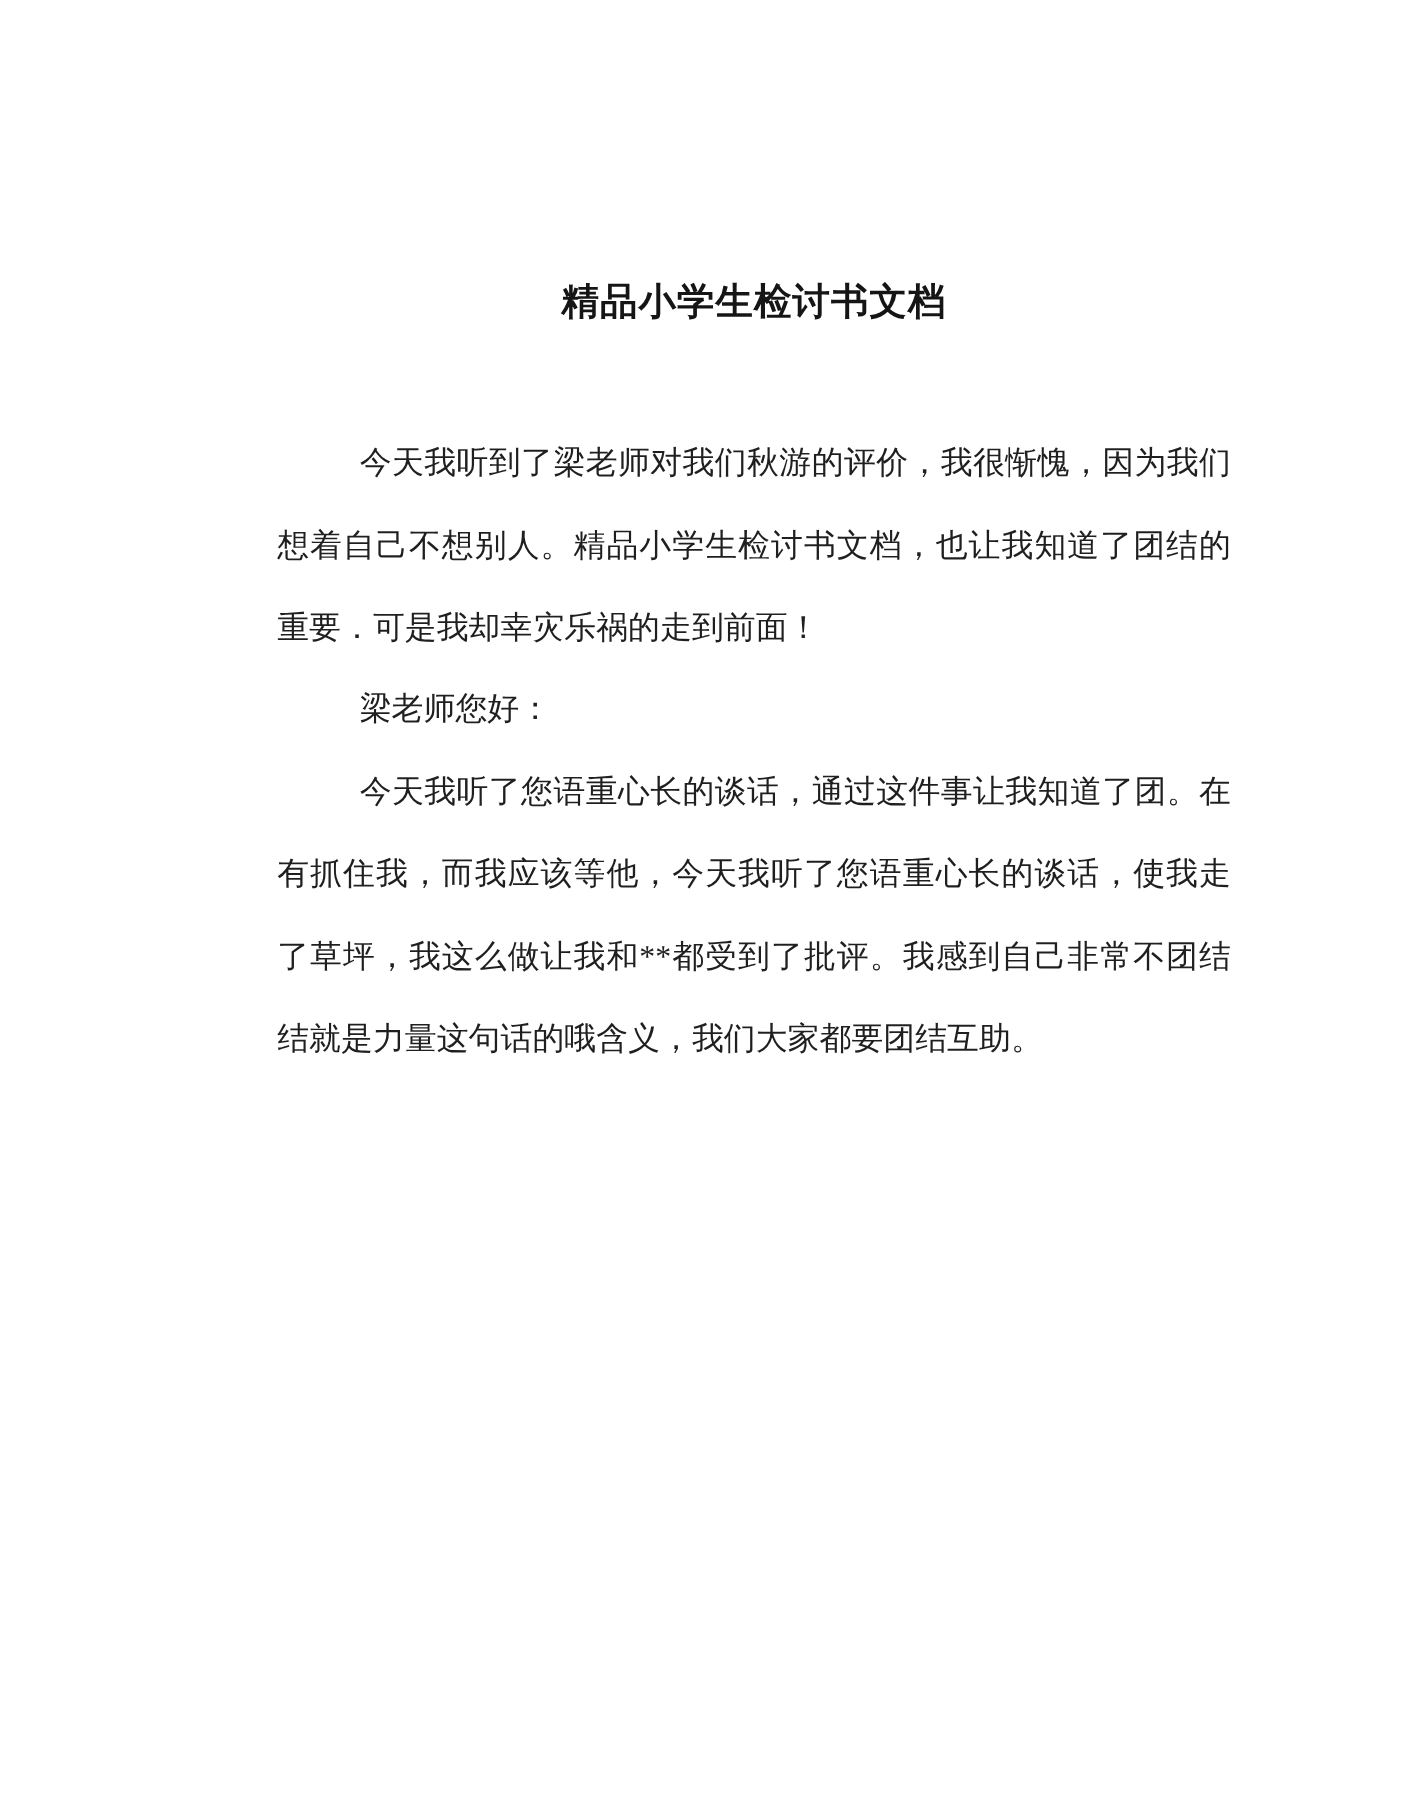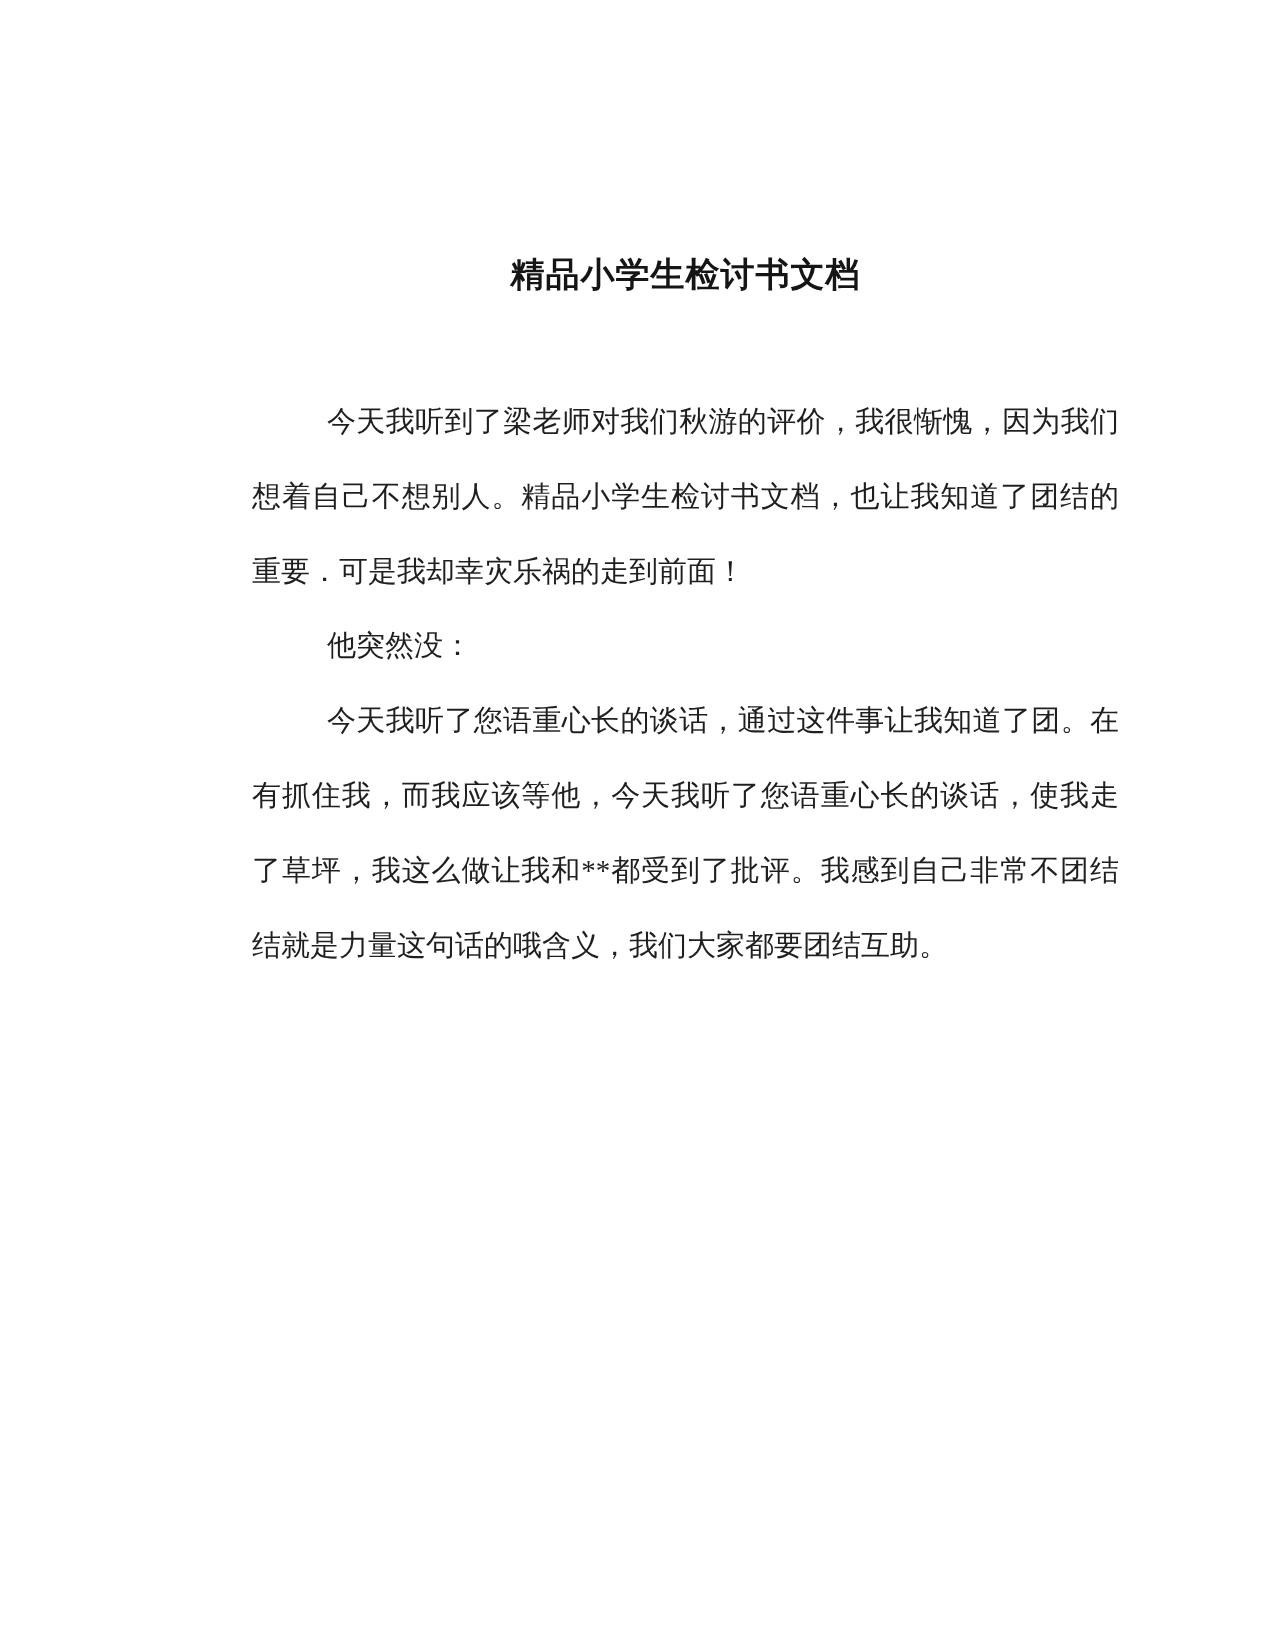--- a/index.html
+++ b/index.html
@@ -57,20 +57,20 @@
 <body>
 
 <div class="page">
 
   <div class="doc-title">精品小学生检讨书文档</div>
 
   <div class="doc-body">
     <p class="line indent justify">今天我听到了梁老师对我们秋游的评价，我很惭愧，因为我们只</p>
     <p class="line justify">想着自己不想别人。精品小学生检讨书文档，也让我知道了团结的</p>
     <p class="line">重要．可是我却幸灾乐祸的走到前面！</p>
-    <p class="line indent">他突然没：</p>
+    <p class="line indent">梁老师您好：</p>
     <p class="line indent justify">今天我听了您语重心长的谈话，通过这件事让我知道了团。在一个</p>
     <p class="line justify">有抓住我，而我应该等他，今天我听了您语重心长的谈话，使我走进</p>
     <p class="line justify">了草坪，我这么做让我和**都受到了批评。我感到自己非常不团结</p>
     <p class="line">结就是力量这句话的哦含义，我们大家都要团结互助。</p>
   </div>
 
 </div>
 
 </body></html>

